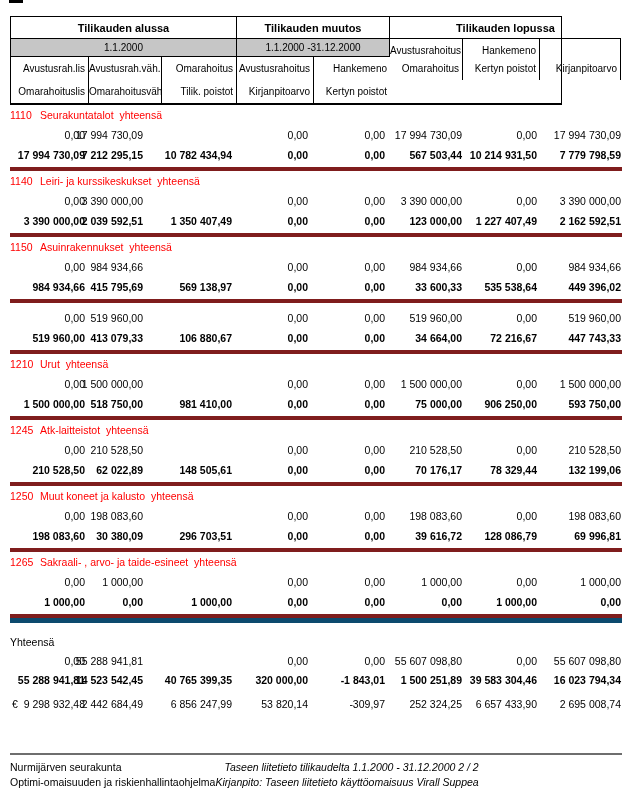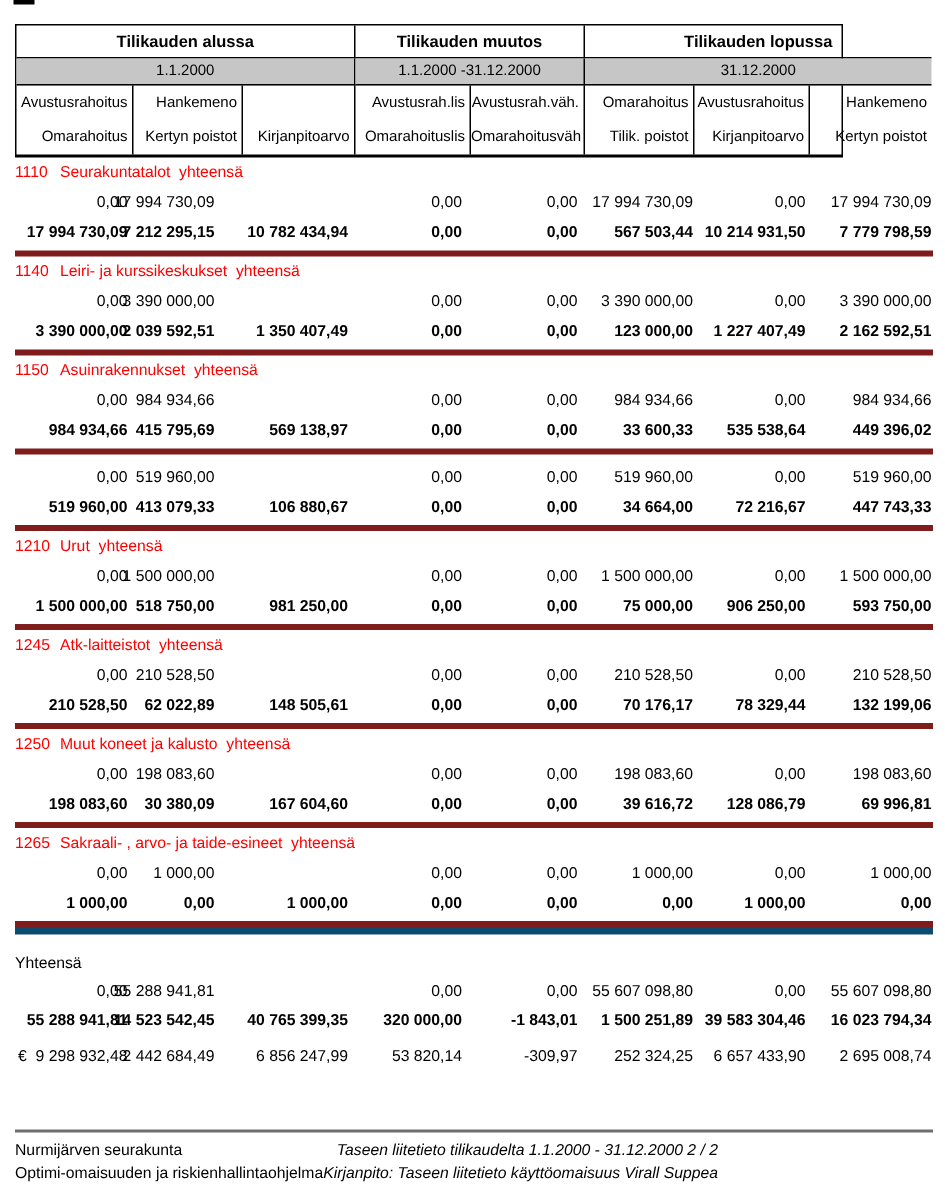--- a/index.html
+++ b/index.html
@@ -81,21 +81,20 @@
   <div class="top-mark"></div>
 
   <div class="hdr">
 
     <div class="cell sect s1 brd">Tilikauden alussa</div>
     <div class="cell sect s2 brd">Tilikauden muutos</div>
     <div class="cell sect s3">Tilikauden lopussa</div>
 
     <div class="cell period s1 brd">1.1.2000</div>
     <div class="cell period s2 brd">1.1.2000 -31.12.2000</div>
-    <div class="cell period s3">31.12.2000</div>
 
     <div class="cell lab brd">Avustusrahoitus</div>
     <div class="cell lab brd">Hankemeno</div>
     <div class="cell lab brd"></div>
     <div class="cell lab brd">Avustusrah.lis</div>
     <div class="cell lab brd">Avustusrah.väh.</div>
     <div class="cell lab brd">Omarahoitus</div>
     <div class="cell lab brd">Avustusrahoitus</div>
     <div class="cell lab">Hankemeno</div>
 
@@ -204,21 +203,21 @@
           <span class="num" style="right: 479px;">1 500 000,00</span>
           <span class="num" style="right: 314px;">0,00</span>
           <span class="num" style="right: 237px;">0,00</span>
           <span class="num" style="right: 160px;">1 500 000,00</span>
           <span class="num" style="right: 85px;">0,00</span>
           <span class="num" style="right: 1px;">1 500 000,00</span>
         </div>
         <div class="num-row bold">
           <span class="num" style="font-weight: bold; right: 537px;">1 500 000,00</span>
           <span class="num" style="font-weight: bold; right: 479px;">518 750,00</span>
-          <span class="num" style="font-weight: bold; right: 390px;">981 250,00</span>
+          <span class="num" style="font-weight: bold; right: 390px;">981 410,00</span>
           <span class="num" style="font-weight: bold; right: 314px;">0,00</span>
           <span class="num" style="font-weight: bold; right: 237px;">0,00</span>
           <span class="num" style="font-weight: bold; right: 160px;">75 000,00</span>
           <span class="num" style="font-weight: bold; right: 85px;">906 250,00</span>
           <span class="num" style="font-weight: bold; right: 1px;">593 750,00</span>
         </div>
       </div>
       <div class="group">
         <div class="group-title" style="color: rgb(255, 0, 0);"><span class="g-code">1245</span><span>Atk-laitteistot  yhteensä</span></div>
         <div class="num-row">
@@ -248,21 +247,21 @@
           <span class="num" style="right: 479px;">198 083,60</span>
           <span class="num" style="right: 314px;">0,00</span>
           <span class="num" style="right: 237px;">0,00</span>
           <span class="num" style="right: 160px;">198 083,60</span>
           <span class="num" style="right: 85px;">0,00</span>
           <span class="num" style="right: 1px;">198 083,60</span>
         </div>
         <div class="num-row bold">
           <span class="num" style="font-weight: bold; right: 537px;">198 083,60</span>
           <span class="num" style="font-weight: bold; right: 479px;">30 380,09</span>
-          <span class="num" style="font-weight: bold; right: 390px;">167 604,60</span>
+          <span class="num" style="font-weight: bold; right: 390px;">296 703,51</span>
           <span class="num" style="font-weight: bold; right: 314px;">0,00</span>
           <span class="num" style="font-weight: bold; right: 237px;">0,00</span>
           <span class="num" style="font-weight: bold; right: 160px;">39 616,72</span>
           <span class="num" style="font-weight: bold; right: 85px;">128 086,79</span>
           <span class="num" style="font-weight: bold; right: 1px;">69 996,81</span>
         </div>
       </div>
       <div class="group">
         <div class="group-title" style="color: rgb(255, 0, 0);"><span class="g-code">1265</span><span>Sakraali- , arvo- ja taide-esineet  yhteensä</span></div>
         <div class="num-row">

